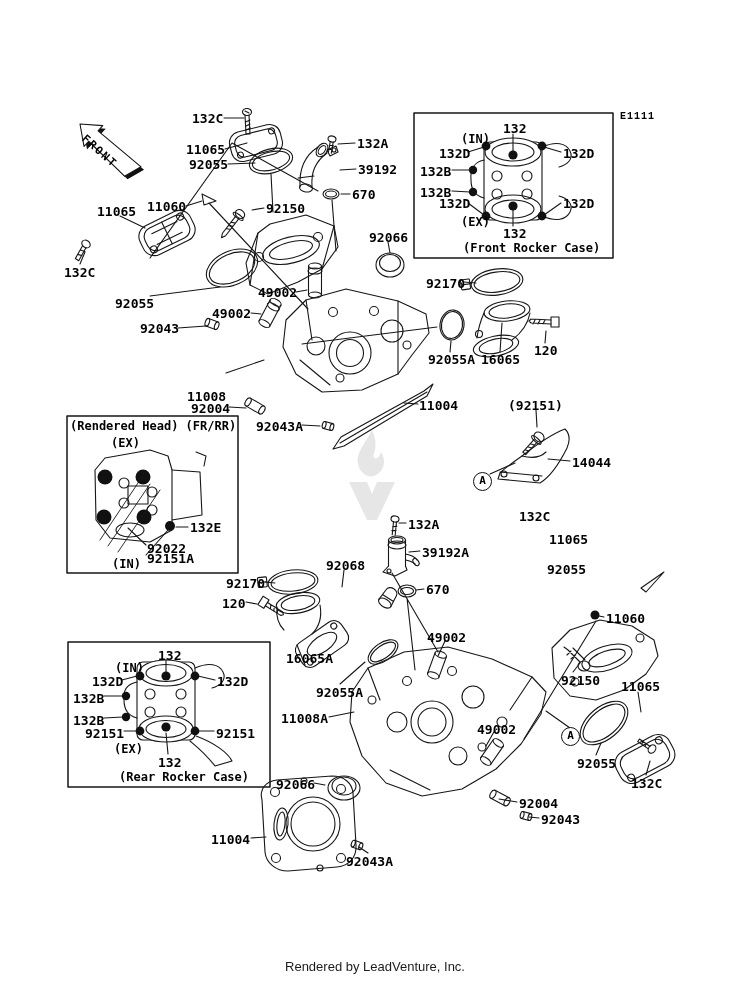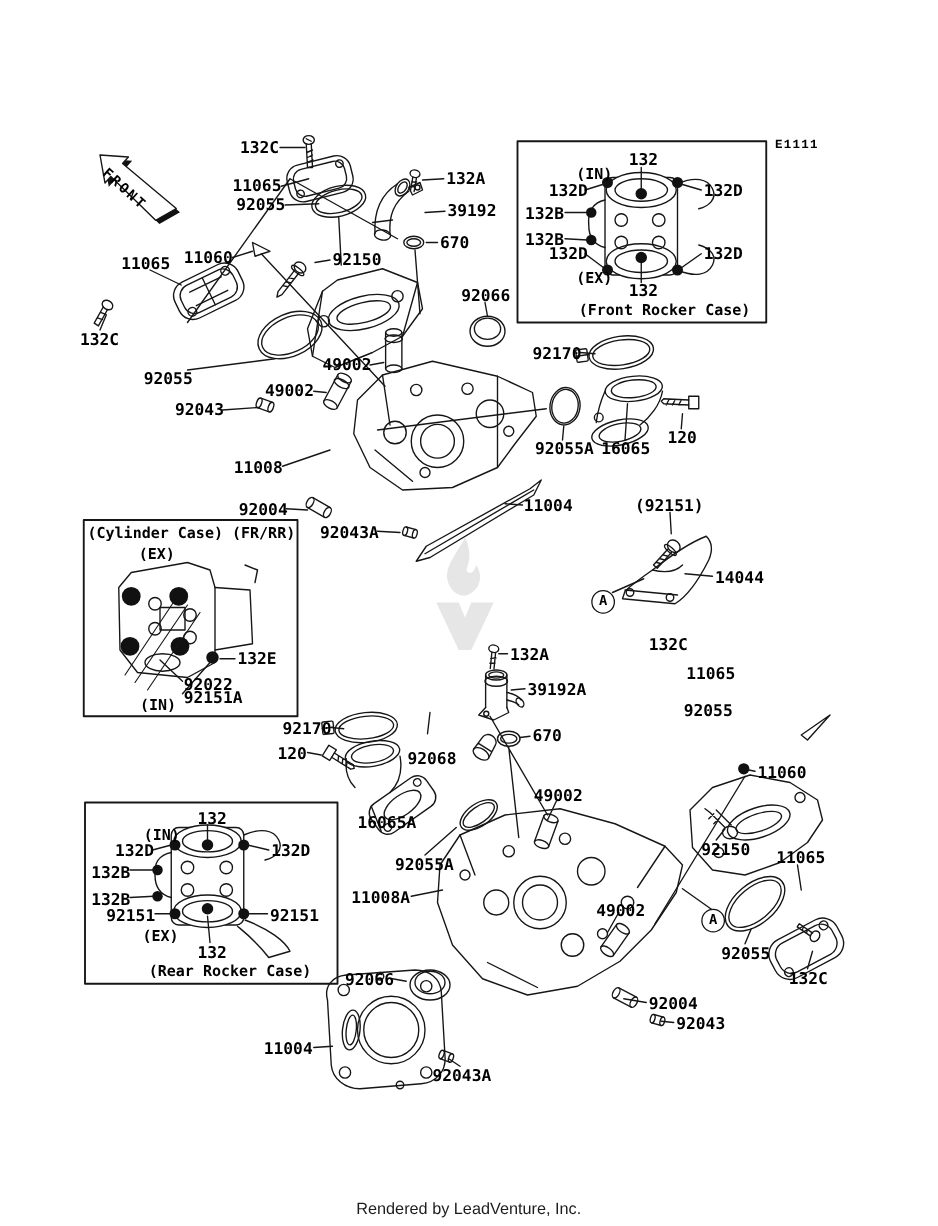--- a/index.html
+++ b/index.html
@@ -484,47 +484,47 @@
       <span class="co part" style="left: 64px; top: 266px;">132C</span>
       <span class="co part" style="left: 115px; top: 297px;">92055</span>
       <span class="co part" style="left: 140px; top: 322px;">92043</span>
       <span class="co part" style="left: 258px; top: 286px;">49002</span>
       <span class="co part" style="left: 212px; top: 307px;">49002</span>
       <span class="co part" style="left: 369px; top: 231px;">92066</span>
       <span class="co part" style="left: 426px; top: 277px;">92170</span>
       <span class="co part" style="left: 428px; top: 353px;">92055A</span>
       <span class="co part" style="left: 481px; top: 353px;">16065</span>
       <span class="co part" style="left: 534px; top: 344px;">120</span>
-      <span class="co part" style="left: 187px; top: 368px;">11008</span>
+      <span class="co part" style="left: 187px; top: 390px;">11008</span>
       <span class="co part" style="left: 191px; top: 402px;">92004</span>
       <span class="co part" style="left: 256px; top: 420px;">92043A</span>
       <span class="co part" style="left: 419px; top: 399px;">11004</span>
       <span class="co part" style="left: 508px; top: 399px;">(92151)</span>
       <span class="co part" style="left: 572px; top: 456px;">14044</span>
       <span class="co part" style="left: 503px; top: 122px;">132</span>
       <span class="co caption" style="left: 461px; top: 133px;">(IN)</span>
       <span class="co part" style="left: 439px; top: 147px;">132D</span>
       <span class="co part" style="left: 563px; top: 147px;">132D</span>
       <span class="co part" style="left: 420px; top: 165px;">132B</span>
       <span class="co part" style="left: 420px; top: 186px;">132B</span>
       <span class="co part" style="left: 439px; top: 197px;">132D</span>
       <span class="co part" style="left: 563px; top: 197px;">132D</span>
       <span class="co caption" style="left: 461px; top: 216px;">(EX)</span>
       <span class="co part" style="left: 503px; top: 227px;">132</span>
       <span class="co caption" style="left: 463px; top: 242px;">(Front Rocker Case)</span>
       <span class="co code" style="left: 620px; top: 112px;">E1111</span>
-      <span class="co caption" style="left: 70px; top: 420px;">(Cylinder Case) (FR/RR)</span>
+      <span class="co caption" style="left: 70px; top: 420px;">(Rendered Head) (FR/RR)</span>
       <span class="co caption" style="left: 111px; top: 437px;">(EX)</span>
       <span class="co part" style="left: 190px; top: 521px;">132E</span>
       <span class="co part" style="left: 147px; top: 542px;">92022</span>
       <span class="co part" style="left: 147px; top: 552px;">92151A</span>
       <span class="co caption" style="left: 112px; top: 558px;">(IN)</span>
       <span class="co part" style="left: 408px; top: 518px;">132A</span>
       <span class="co part" style="left: 422px; top: 546px;">39192A</span>
-      <span class="co part" style="left: 326px; top: 559px; margin-top: 42px;">92068</span>
+      <span class="co part" style="left: 326px; top: 559px;">92068</span>
       <span class="co part" style="left: 226px; top: 577px;">92170</span>
       <span class="co part" style="left: 426px; top: 583px;">670</span>
       <span class="co part" style="left: 222px; top: 597px;">120</span>
       <span class="co part" style="left: 427px; top: 631px;">49002</span>
       <span class="co part" style="left: 286px; top: 652px;">16065A</span>
       <span class="co part" style="left: 316px; top: 686px;">92055A</span>
       <span class="co part" style="left: 281px; top: 712px;">11008A</span>
       <span class="co part" style="left: 519px; top: 510px;">132C</span>
       <span class="co part" style="left: 549px; top: 533px;">11065</span>
       <span class="co part" style="left: 547px; top: 563px;">92055</span>

